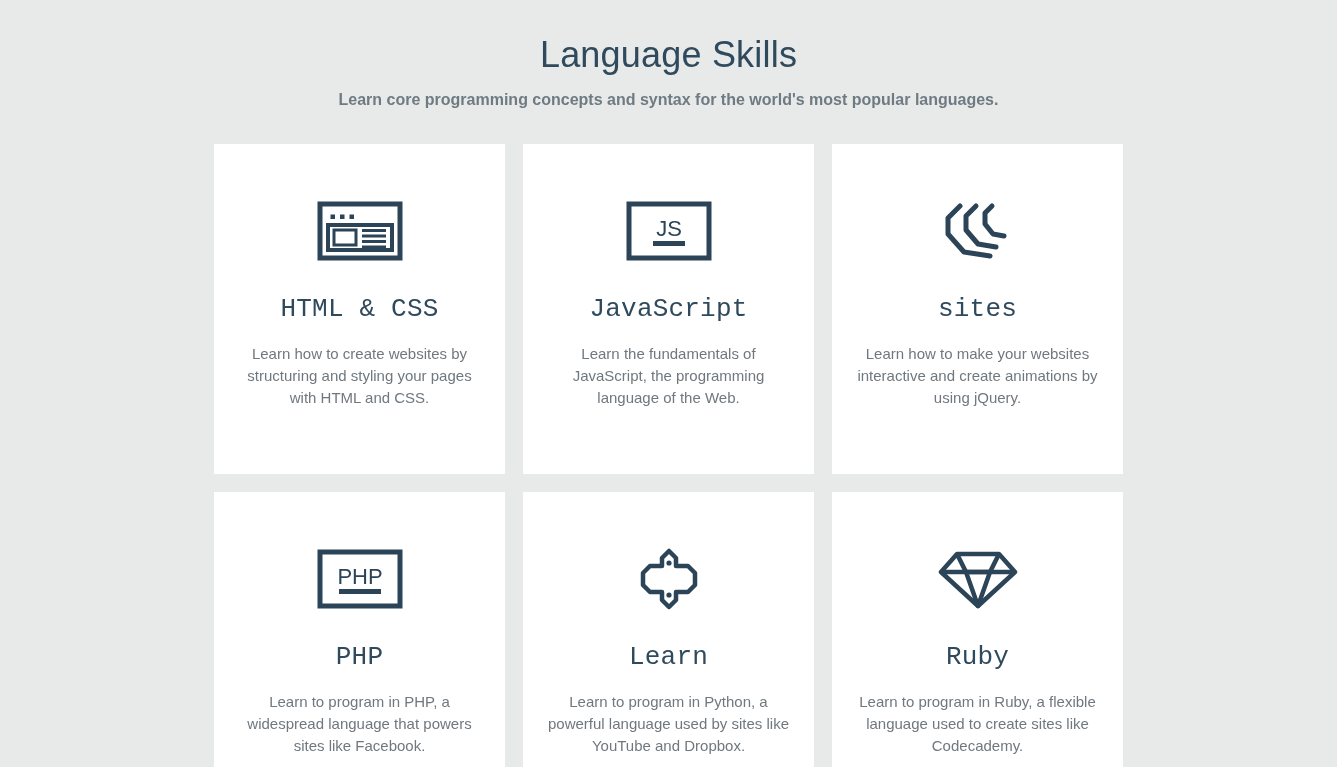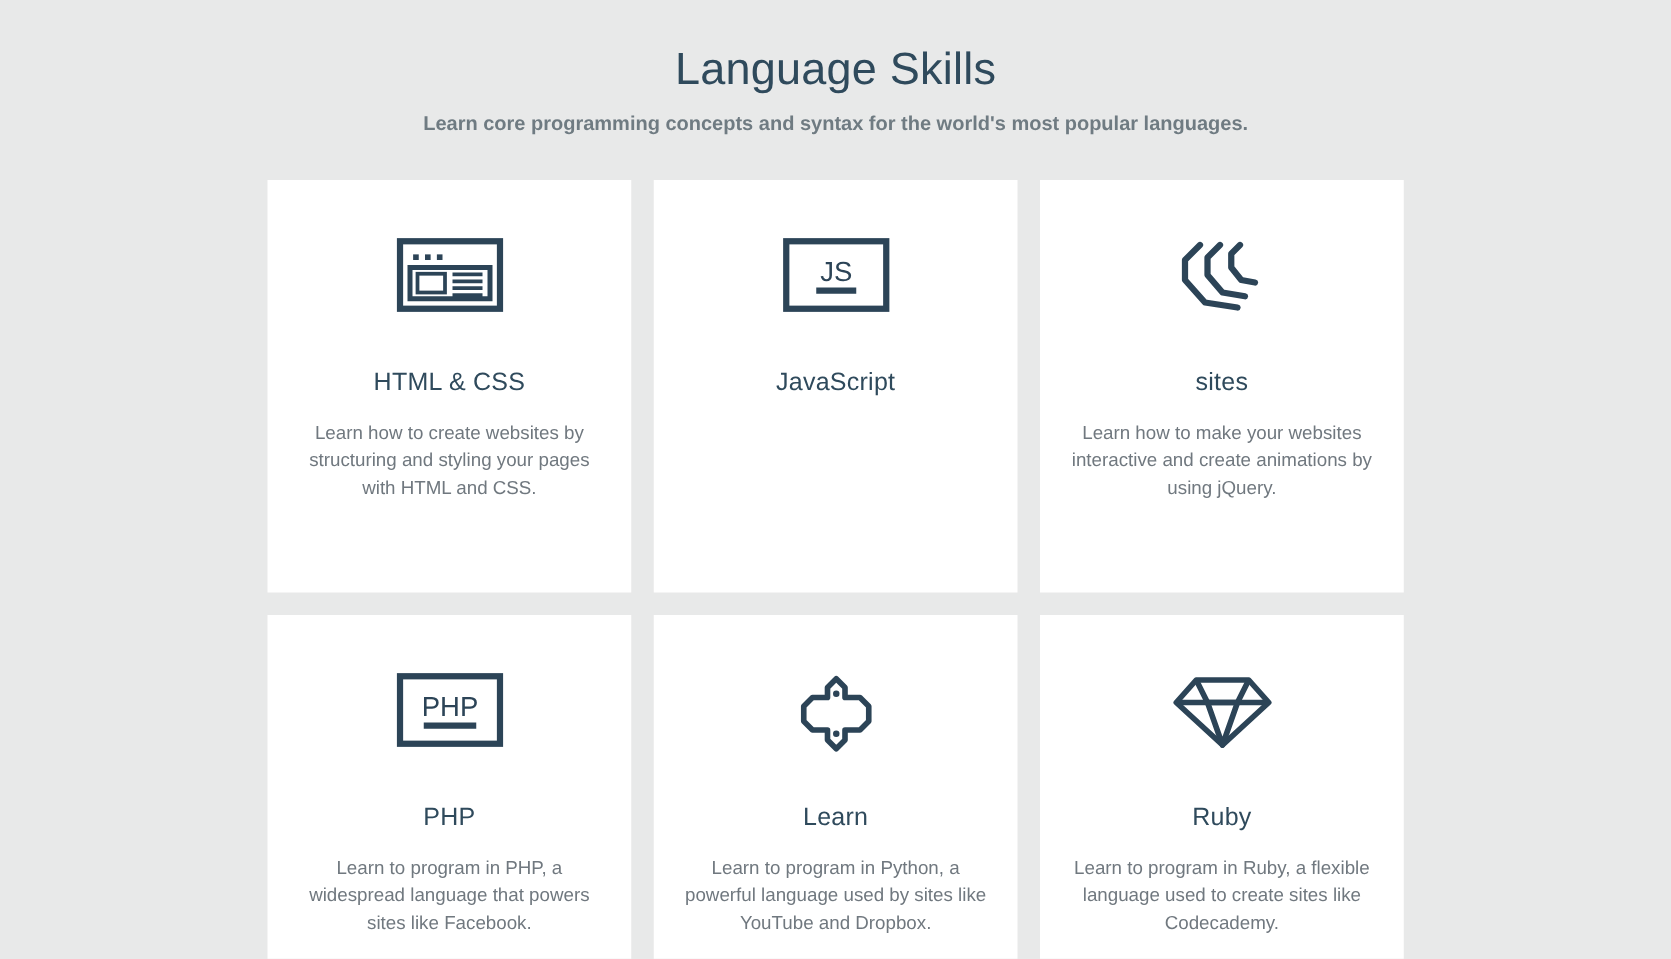--- a/index.html
+++ b/index.html
@@ -63,35 +63,37 @@
     display: flex;
     flex-direction: column;
     align-items: center;
     text-align: center;
     overflow: hidden;
   }
 
   .card-icon {
     height: 82px;
     display: flex;
+    align-items: center;
     justify-content: center;
     margin-bottom: 22px;
   }
 
   .card-icon svg {
     display: block;
   }
 
   .card-title {
-    font-size: 20px;
+    font-size: 26px;
     font-weight: 300;
     color: #2f4a5c;
     margin: 0 0 18px 0;
     line-height: 1.2;
     letter-spacing: 0.2px;
+    font-family: Liberation Mono, monospace;
   }
 
   .card-text {
     font-size: 15px;
     font-weight: 400;
     color: #70787f;
     line-height: 22px;
     margin: 0;
     max-width: 244px;
   }
@@ -129,20 +131,21 @@
 
     <div class="card">
       <div class="card-icon">
         <svg width="86" height="60" viewBox="0 0 86 60" fill="none" stroke="#2c4457">
           <rect x="3" y="3" width="80" height="54" stroke-width="5"></rect>
           <text x="43" y="35" text-anchor="middle" fill="#2c4457" stroke="none" font-family="Liberation Sans, sans-serif" font-size="22" font-weight="400">JS</text>
           <rect x="27" y="40" width="32" height="5" fill="#2c4457" stroke="none"></rect>
         </svg>
       </div>
       <h2 class="card-title">JavaScript</h2>
+      <p class="card-text">Learn the fundamentals of JavaScript, the programming language of the Web.</p>
     </div>
 
     <div class="card">
       <div class="card-icon">
         <svg width="80" height="62" viewBox="0 0 80 62" fill="none" stroke="#2c4457" stroke-width="5" stroke-linecap="round" stroke-linejoin="round">
           <path d="M22 6 L10 18 L10 34 L26 52 L52 56"></path>
           <path d="M38 6 L28 16 L28 30 L40 44 L58 47"></path>
           <path d="M54 6 L47 13 L47 24 L55 34 L66 36"></path>
         </svg>
       </div>

